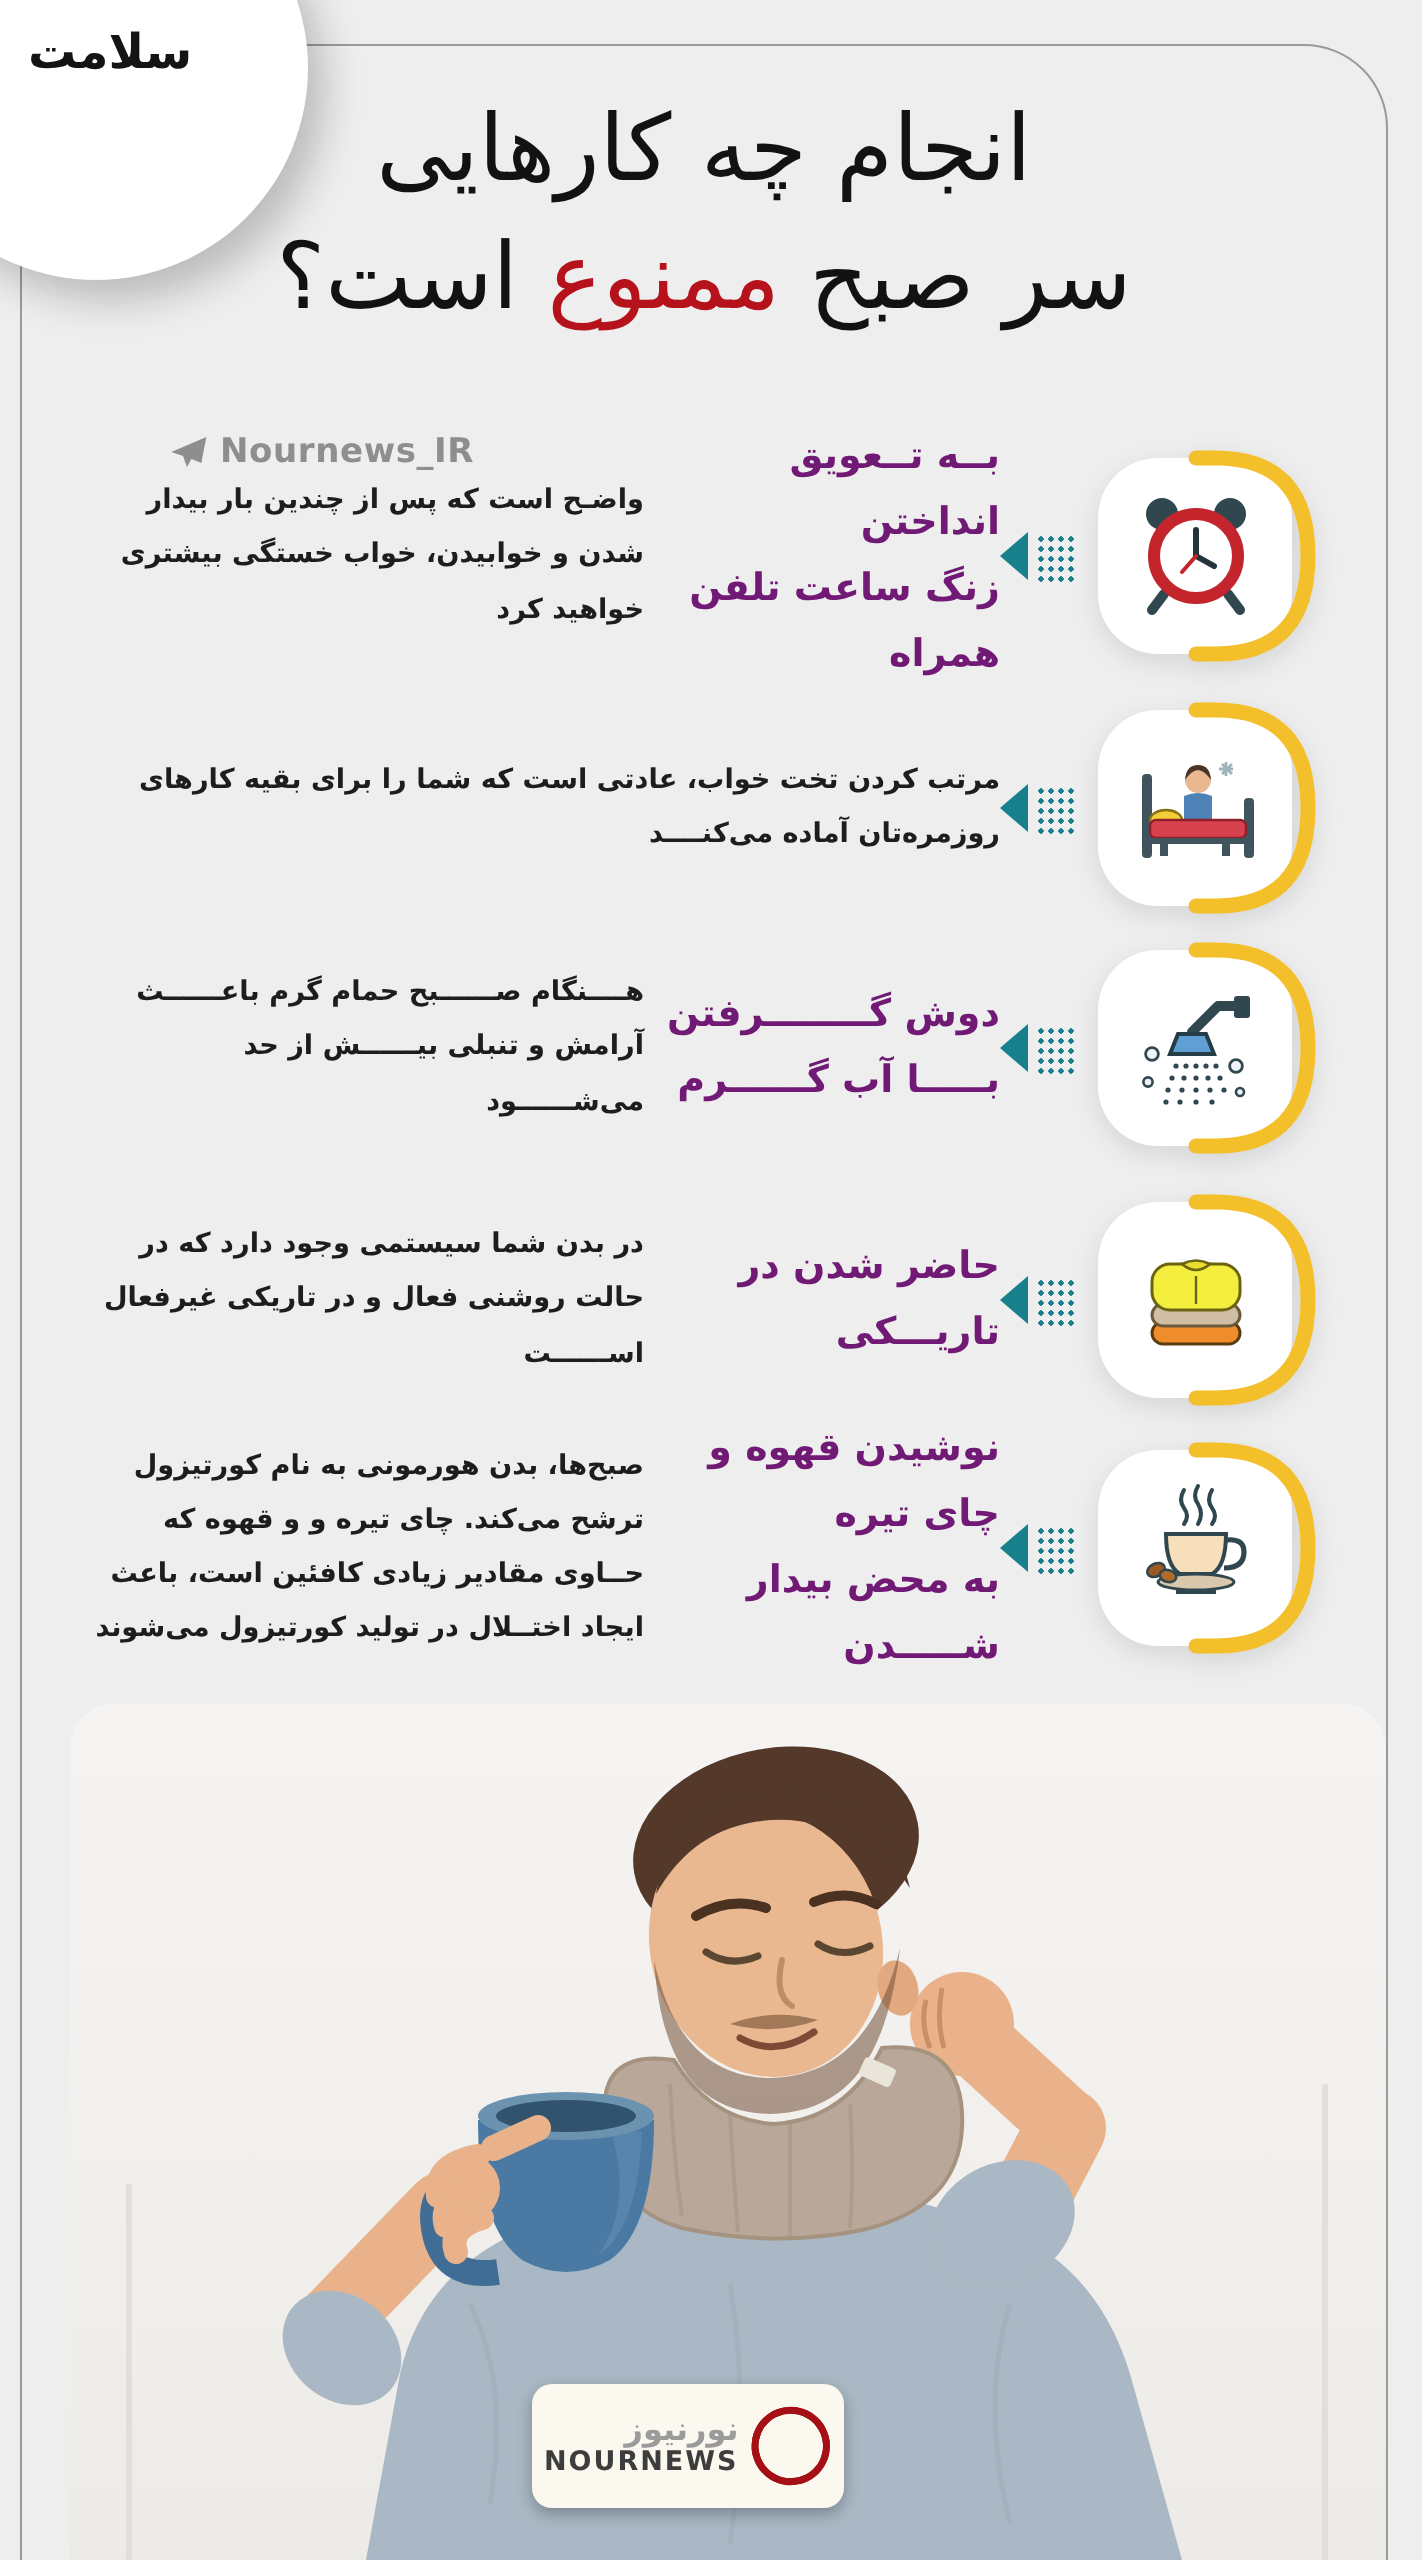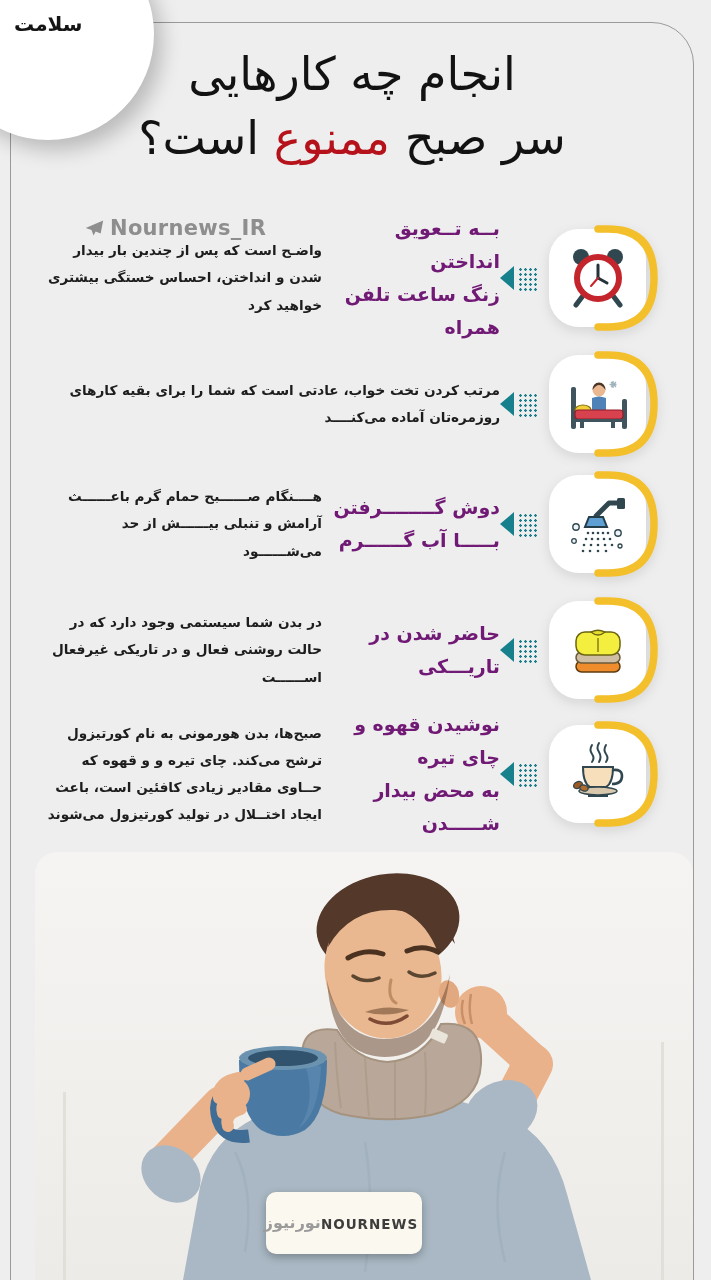--- a/index.html
+++ b/index.html
@@ -17,34 +17,34 @@
     background:#efeeee;
   }
   
   .badge-circle {
     position:absolute; left:-58px; top:-72px; width:212px; height:212px;
     background:#ffffff; border-radius:50%;
     box-shadow:8px 10px 20px rgba(0,0,0,0.22);
   }
   .badge-label {
     position:absolute; left:14px; top:12px;
-    font-size:20px; font-weight:bold; color:#141414; direction:rtl;
+    font-size:24px; font-weight:bold; color:#141414; direction:rtl;
   }
   
   .main-title {
     position:absolute; left:10px; top:42px; width:684px;
     text-align:center; direction:rtl;
     font-size:46px; font-weight:normal; color:#121212; line-height:1.4;
   }
   .main-title .hl { color:#b5121b; }
   
   .telegram {
     position:absolute; left:84px; top:216px;
     display:flex; align-items:center; gap:6px; direction:ltr;
-    color:#8e8e8e; font-size:21px; font-weight:bold; letter-spacing:0.3px;
+    color:#8e8e8e; font-size:17px; font-weight:bold; letter-spacing:0.3px;
   }
   
   .row {
     position:absolute; left:38px; width:630px; height:112px;
     display:flex; direction:rtl; align-items:center;
   }
   .row.r1 { top:222px; }
   .row.r2 { top:348px; }
   .row.r3 { top:468px; }
   .row.r4 { top:594px; }
@@ -84,21 +84,21 @@
   }
   .photo svg { display:block; }
   
   .logo-box {
     position:absolute; left:266px; top:1192px; width:156px; height:62px;
     background:#fbf8ef; border-radius:10px;
     box-shadow:0 3px 8px rgba(0,0,0,0.28);
     display:flex; direction:ltr; align-items:center; justify-content:center;
     gap:6px; padding:4px 6px;
   }
-  .logo-text { display:flex; align-items:flex-end; line-height:1.15; }
+  .logo-text { display:flex; flex-direction:column; align-items:flex-end; line-height:1.15; }
   .logo-fa { color:#9b9b9b; font-size:16px; font-weight:bold; direction:rtl; }
   .logo-en { color:#3d3d3d; font-size:13.5px; font-weight:bold; letter-spacing:1px; }
 </style>
 </head>
 <body>
 
 <div class="page">
 
   <div class="card-frame"></div>
 
@@ -134,21 +134,21 @@
       </svg>
     </div>
     <div class="marker">
       <span class="tri"></span>
       <span class="dots"></span>
     </div>
     <div class="item-title">
       <span class="t1">بــه تــعویق انداختن</span><br>
       <span class="t2">زنگ ساعت تلفن همراه</span>
     </div>
-    <div class="item-desc">واضـح است که پس از چندین بار بیدار شدن و انداختن، احساس خستگی بیشتری خواهید کرد</div>
+    <div class="item-desc">واضـح است که پس از چندین بار بیدار شدن و خوابیدن، خواب خستگی بیشتری خواهید کرد</div>
   </div>
 
   <div class="row r2">
     <div class="icon-wrap">
       <svg width="122" height="110" viewBox="0 0 122 110">
         <rect x="3" y="6" width="97" height="98" rx="30" fill="#ffffff"></rect>
         <path d="M52,6 H62 Q108,6 108,55 Q108,104 62,104 H52" fill="none" stroke="#F3BF2B" stroke-width="7.5" stroke-linecap="round"></path>
         <g transform="translate(20,24)">
           <rect x="5" y="14" width="5" height="42" rx="2" fill="#3f545d"></rect>
           <rect x="56" y="26" width="5" height="30" rx="2" fill="#3f545d"></rect>

